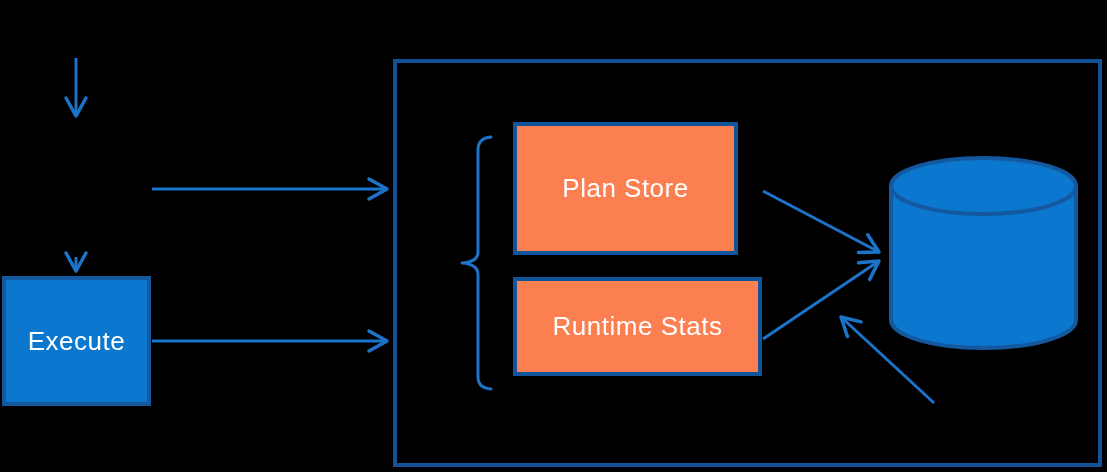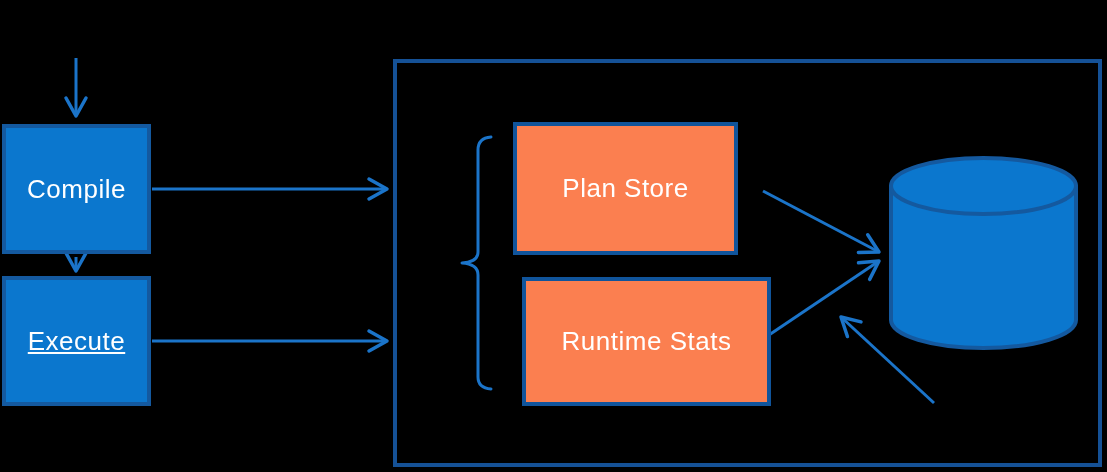--- a/index.html
+++ b/index.html
@@ -22,23 +22,23 @@
   }
   .node-blue{
     background:var(--node-blue,#0B77CE);
     border:4px solid var(--node-blue-border,#14599F);
   }
   .node-orange{
     background:var(--node-orange,#FB7F50);
     border:4px solid var(--node-orange-border,#10549B);
   }
   #compile-node{left:2px;top:124px;width:149px;height:130px;}
-  #execute-node{left:2px;top:276px;width:149px;height:130px;text-decoration:underline;}
+  #execute-node{left:2px;top:276px;width:149px;height:130px;}
   #plan-store-node{left:513px;top:122px;width:225px;height:133px;}
-  #runtime-stats-node{left:513px;top:277px;width:249px;height:129px;margin-left:9px;}
+  #runtime-stats-node{left:513px;top:277px;width:249px;height:99px;}
   #container-box{
     position:absolute;
     box-sizing:border-box;
     left:393px;top:59px;width:709px;height:408px;
     border:4px solid var(--container-border,#155196);
     background:transparent;
   }
   #diagram-svg{
     position:absolute;left:0;top:0;width:1107px;height:472px;
     pointer-events:none;
@@ -106,23 +106,20 @@
     <line class="arrow-line" x1="763" y1="339" x2="879" y2="261" marker-end="url(#ah)"></line>
 
     <line class="arrow-line" x1="934" y1="403" x2="841" y2="317" marker-end="url(#ah)"></line>
 
     <g>
       <path class="cyl-fill" d="M 891 186 L 891 320 A 92.5 28 0 0 0 1076 320 L 1076 186 Z"></path>
       <ellipse class="cyl-fill" cx="983.5" cy="186" rx="92.5" ry="28"></ellipse>
     </g>
   </svg>
 
-  <div class="node node-blue" id="compile-node">
-    <span>Compile</span>
-  </div>
 
   <div class="node node-blue" id="execute-node">
     <span>Execute</span>
   </div>
 
   <div class="node node-orange" id="plan-store-node">
     <span>Plan Store</span>
   </div>
 
   <div class="node node-orange" id="runtime-stats-node">

